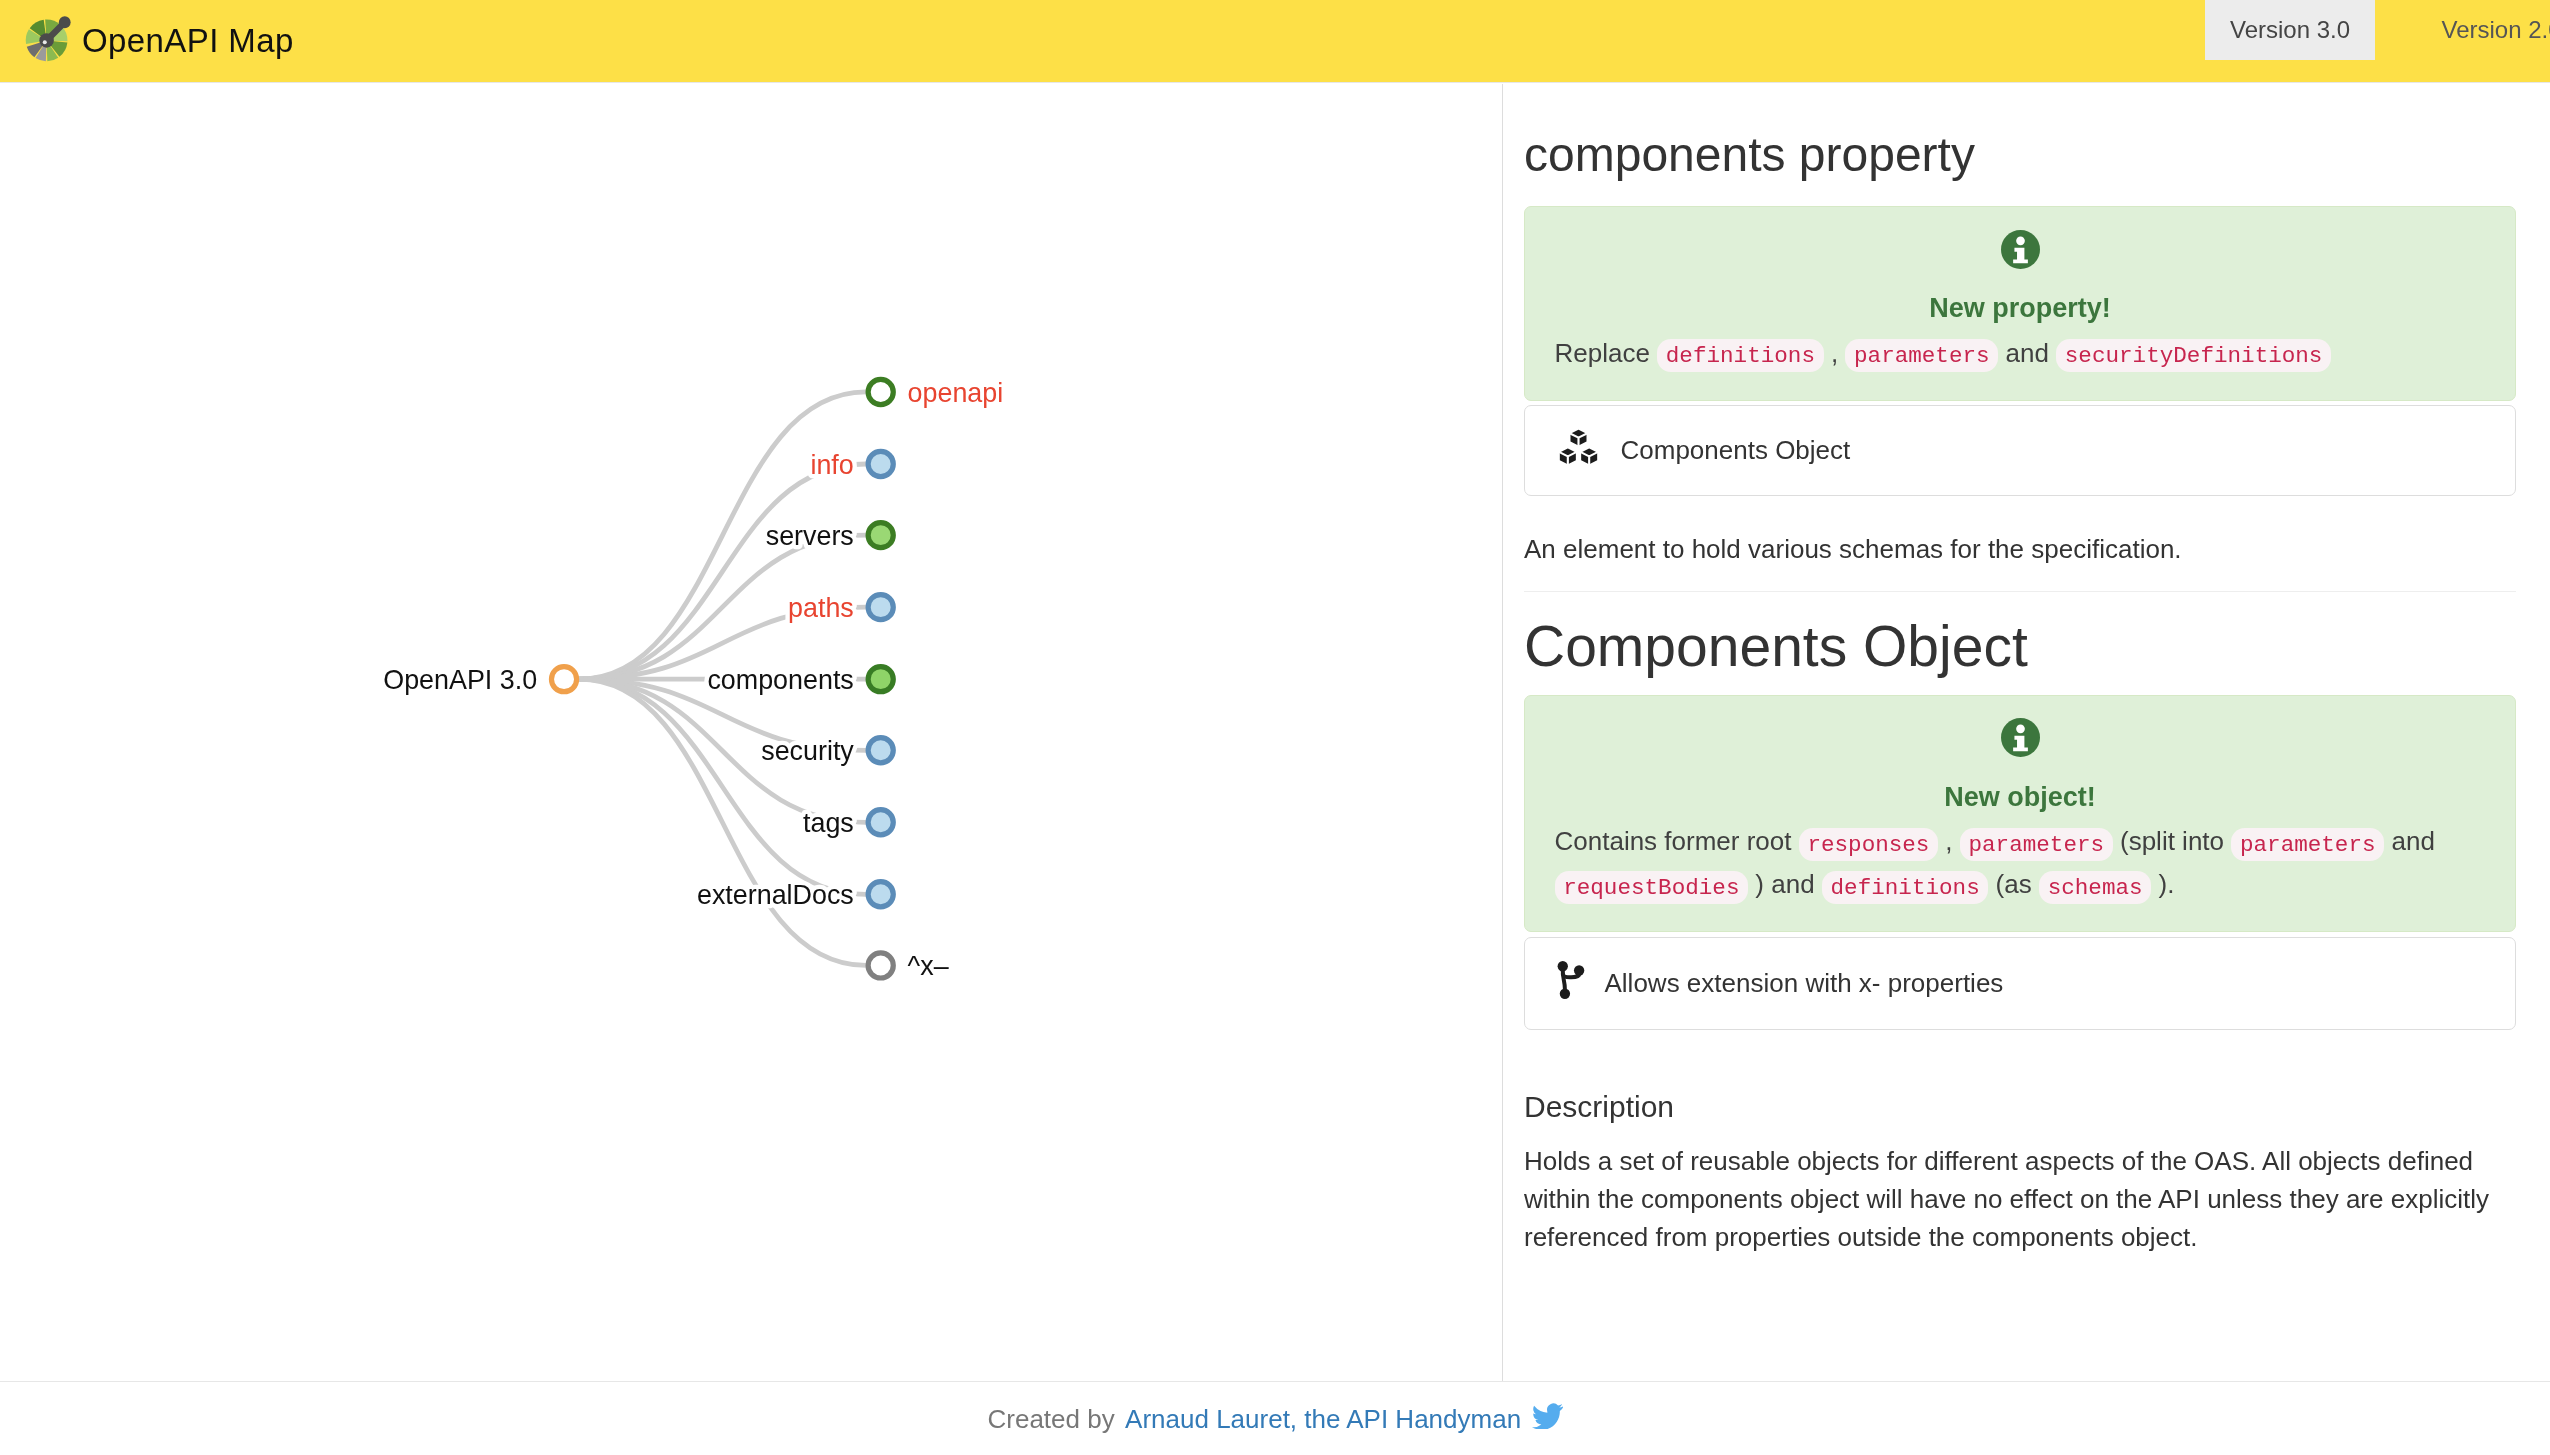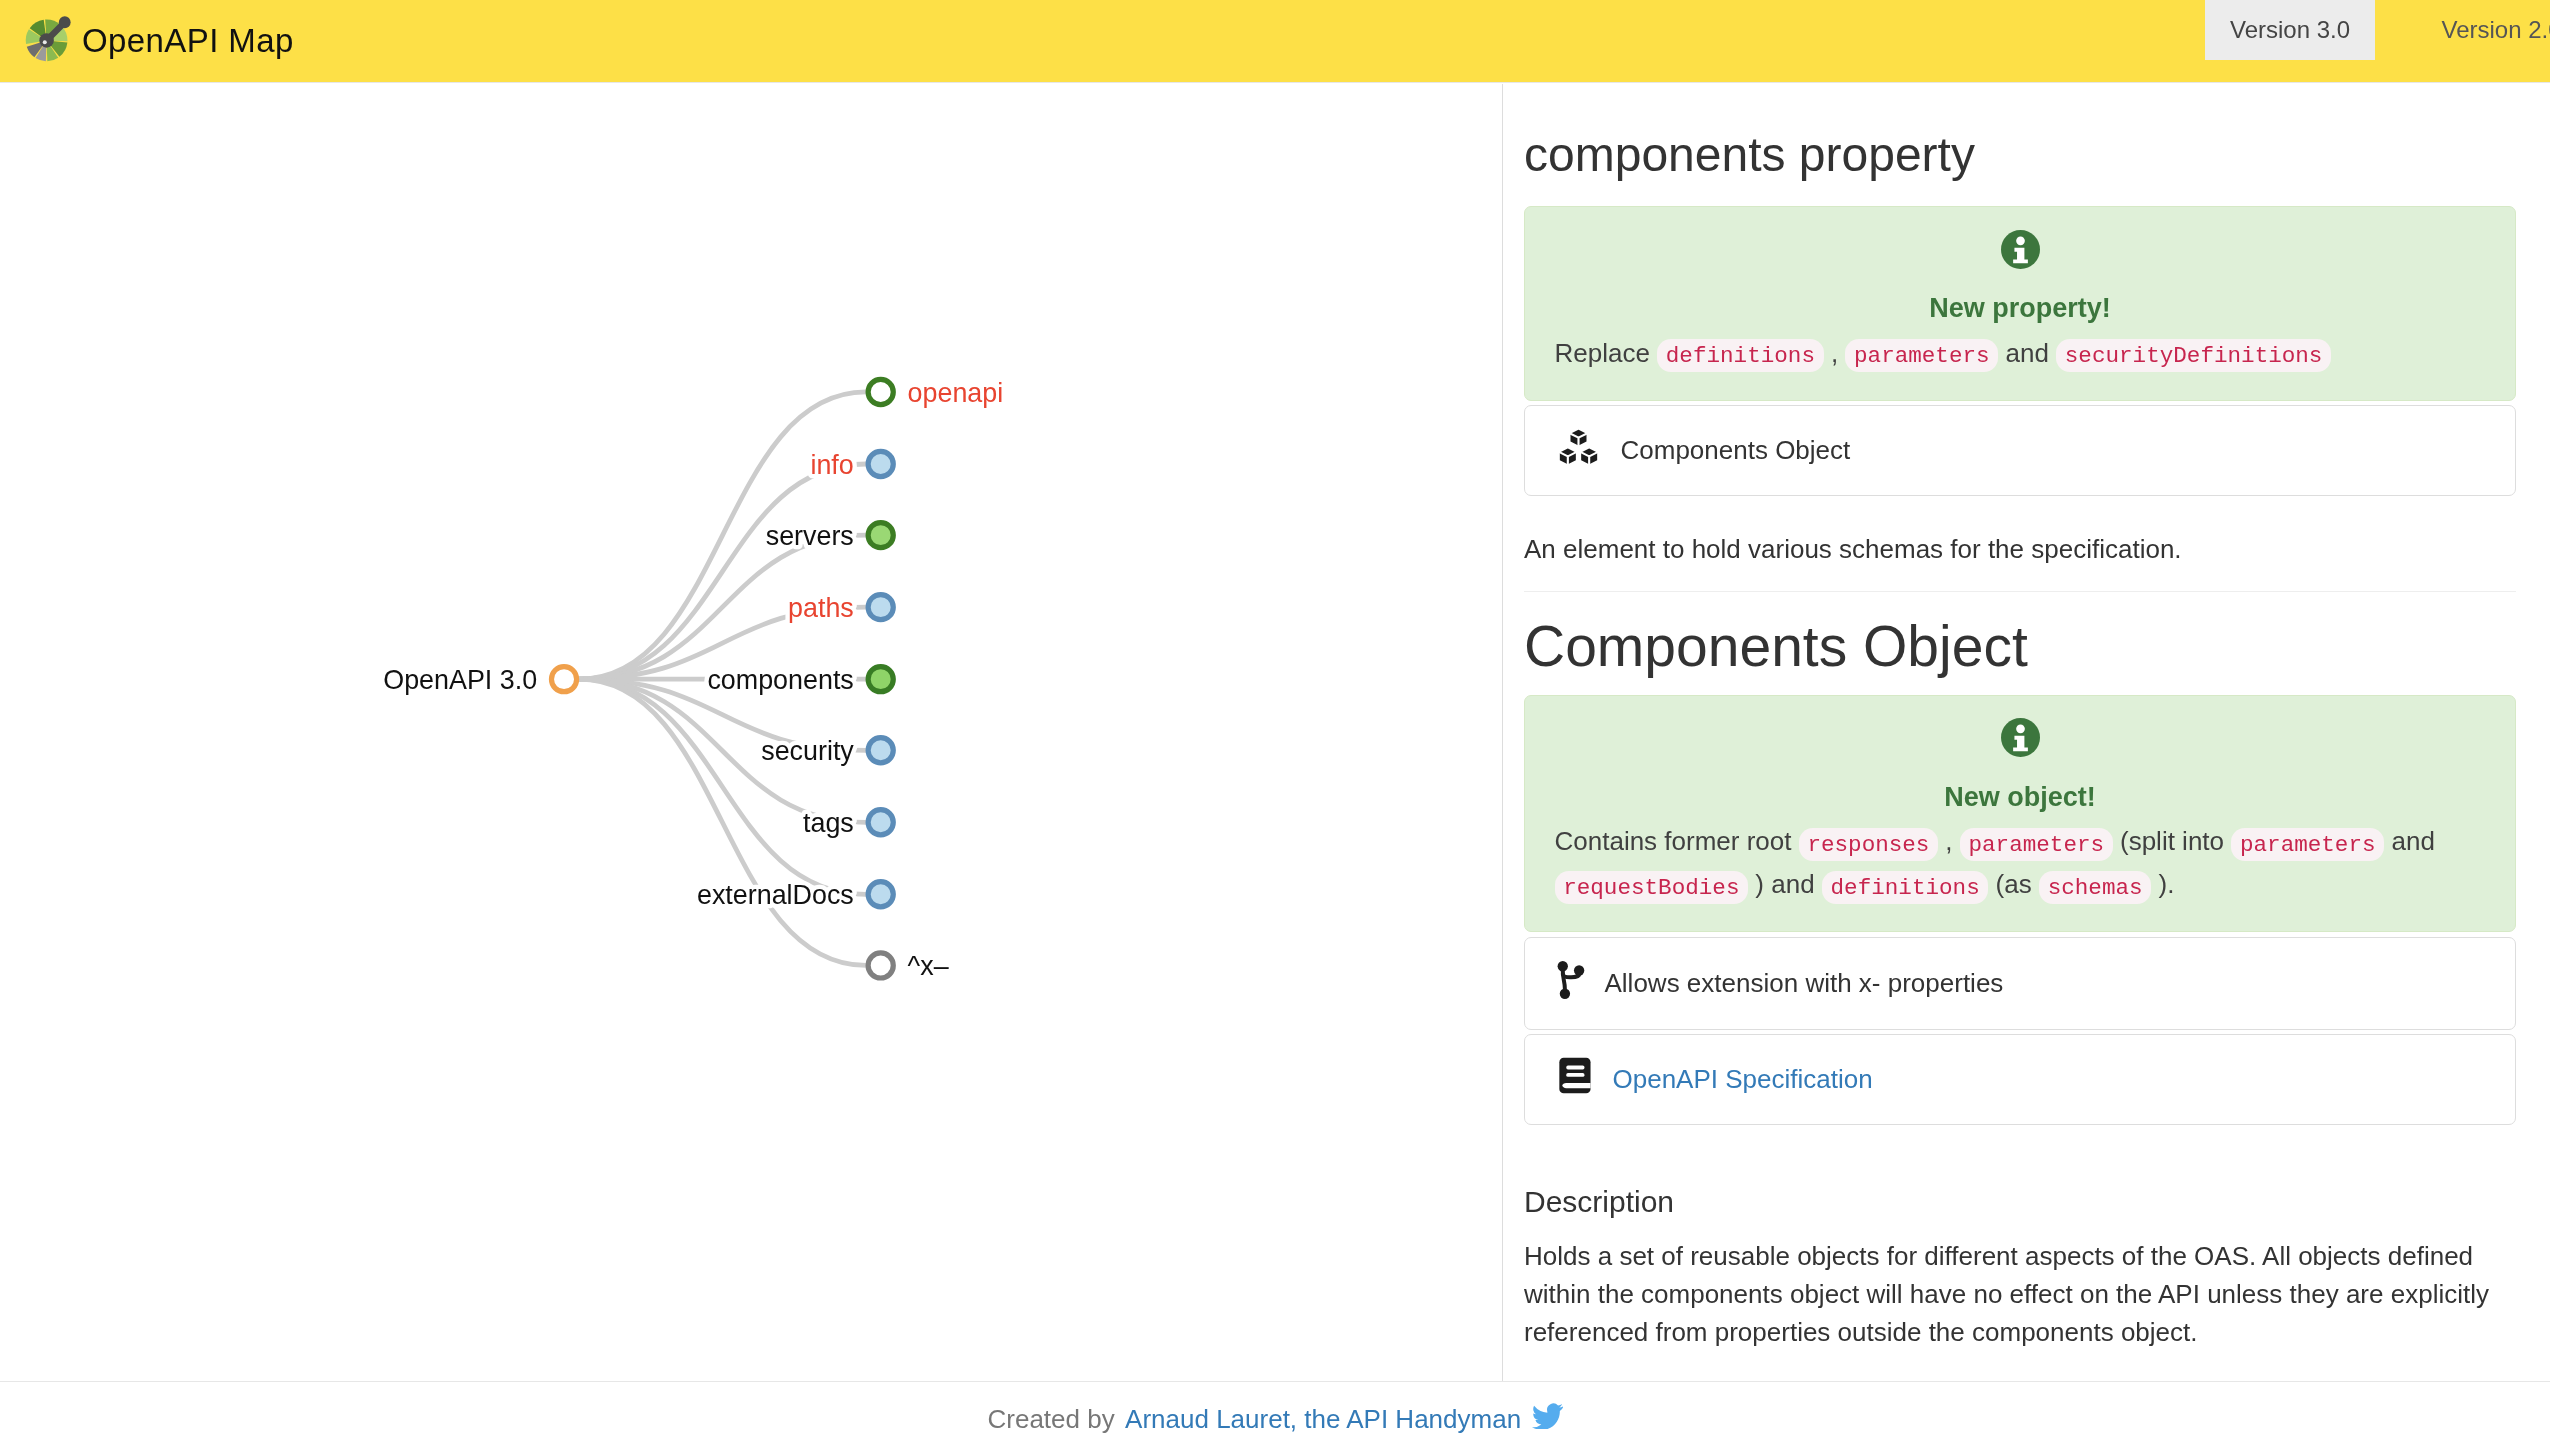--- a/index.html
+++ b/index.html
@@ -196,31 +196,20 @@
         </g>
         <g stroke="#1c1c1c" stroke-width="4.6" fill="none" stroke-linecap="round">
           <path d="M9 12.5 C9 24 11.5 25 11.5 35"></path>
           <path d="M9 17 C10 23 28 21 28 17.5"></path>
         </g>
       </svg>
     </span>
     <span>Allows extension with x- properties</span>
   </div>
 
-  <div class="lg-item">
-    <span class="icon">
-      <svg width="39" height="40" viewBox="0 0 45 46">
-        <rect x="5" y="2" width="36" height="41" rx="5" fill="#1c1c1c"></rect>
-        <rect x="13" y="11" width="21" height="4.5" rx="2" fill="#fff"></rect>
-        <rect x="13" y="19.5" width="21" height="4.5" rx="2" fill="#fff"></rect>
-        <path d="M13 31 H41 v6 H13 c-2.5 0-4.5-1.3-4.5-3 s2-3 4.5-3 z" fill="#fff"></path>
-      </svg>
-    </span>
-    <a class="link">OpenAPI Specification</a>
-  </div>
 
   <h3>Description</h3>
   <p class="desc">Holds a set of reusable objects for different aspects of the OAS. All objects defined within the components object will have no effect on the API unless they are explicitly referenced from properties outside the components object.</p>
 </div>
 
 <div class="footer">
   <span class="created">Created by</span>
   <a class="link">Arnaud Lauret, the API Handyman</a>
   <span class="icon">
     <svg width="31" height="26" viewBox="0 0 24 20">

